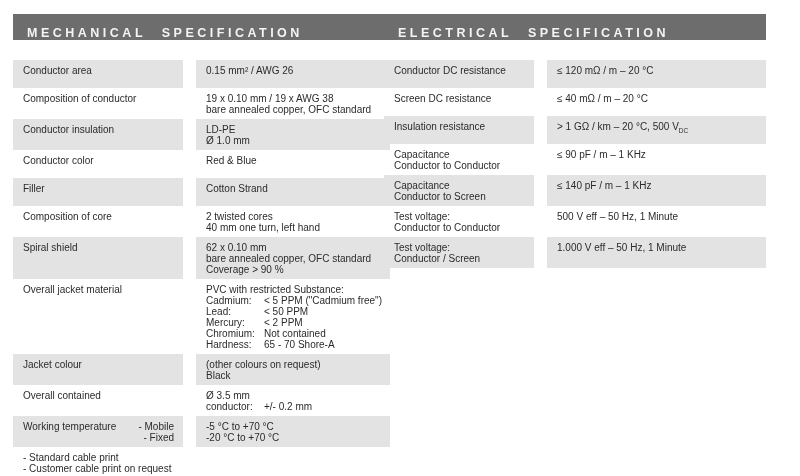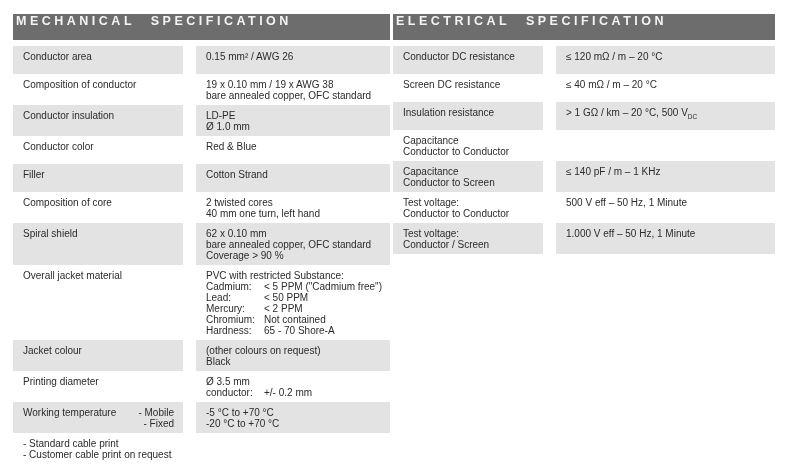--- a/index.html
+++ b/index.html
@@ -6,30 +6,30 @@
   body {
     width: 800px; height: 476px;
     background: #ffffff;
     font-family: "Liberation Sans", sans-serif;
     color: #2b2b2b;
     -webkit-font-smoothing: antialiased;
   }
   .sheet { position: relative; width: 800px; height: 476px; overflow: hidden; }
   .col { position: absolute; top: 14px; }
   .col-left { left: 13px; width: 377px; }
-  .col-right { left: 393px; width: 382px; }
+  .col-right { left: 384px; width: 382px; }
 
   .bar {
     height: 26px;
     background: var(--header-bg, #6d6d6d);
     color: var(--header-fg, #f4f4f2);
-    display: flex; align-items: flex-start;
-    padding-left: 3px;
+    display: flex; align-items: flex-end;
+    padding-left: 14px;
     box-sizing: border-box;
-    margin-bottom: 6px;
+    margin-bottom: 20px;
   }
   .bar-title {
     font-size: 12.5px; font-weight: bold;
     letter-spacing: 3.5px; word-spacing: 9px;
     white-space: nowrap;
   }
 
   .row { display: flex; min-height: 28px; }
   .cell {
     box-sizing: border-box;
@@ -158,21 +158,21 @@
             </div>
           </div>
           <div class="cell value-cell">
             <div class="vline">(other colours on request)</div>
             <div class="vline">Black</div>
           </div>
         </div>
         <div class="row">
           <div class="cell label-cell">
             <div>
-              <div>Printing diameter</div>
+              <div>Overall contained</div>
             </div>
           </div>
           <div class="cell value-cell">
             <div class="vline">Ø 3.5 mm</div>
             <div class="vline"><span class="vk">conductor:</span>+/- 0.2 mm</div>
           </div>
         </div>
         <div class="row shaded">
           <div class="cell label-cell">
             <div>
@@ -232,20 +232,23 @@
             <div class="vline">&gt; 1 GΩ / km – 20 °C, 500 V<sub class="vsub">DC</sub></div>
           </div>
         </div>
         <div class="row">
           <div class="cell label-cell">
             <div>
               <div>Capacitance</div>
               <div>Conductor to Conductor</div>
             </div>
           </div>
+          <div class="cell value-cell">
+            <div class="vline">≤ 90 pF / m – 1 KHz</div>
+          </div>
         </div>
         <div class="row shaded">
           <div class="cell label-cell">
             <div>
               <div>Capacitance</div>
               <div>Conductor to Screen</div>
             </div>
           </div>
           <div class="cell value-cell">
             <div class="vline">≤ 140 pF / m – 1 KHz</div>

